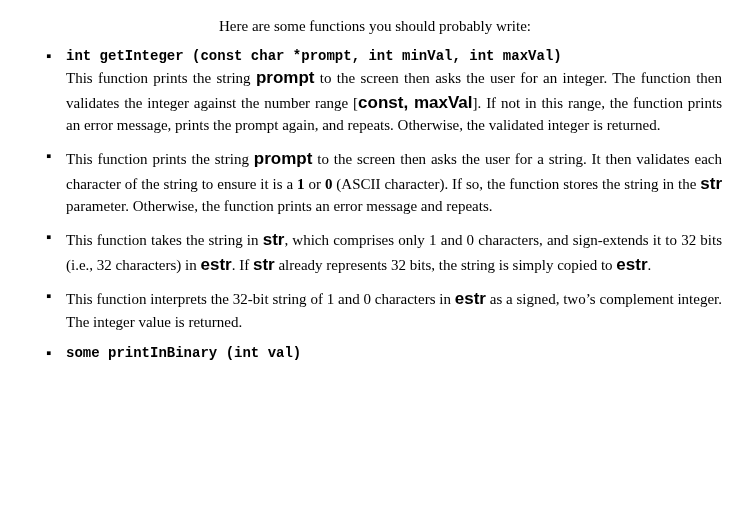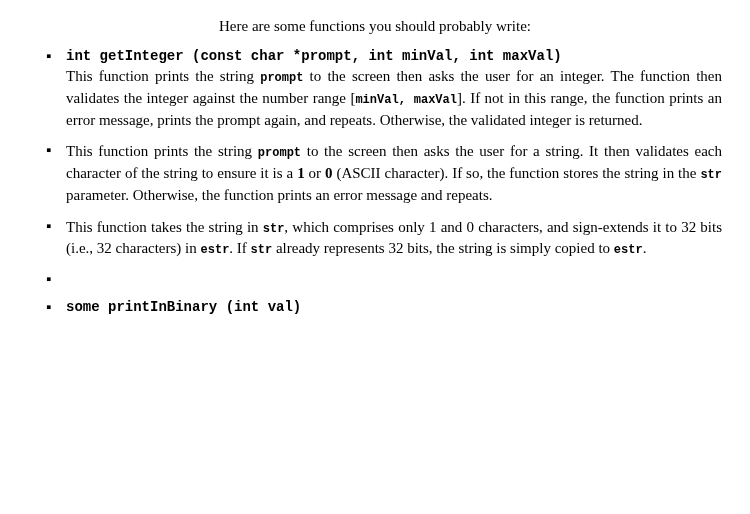--- a/index.html
+++ b/index.html
@@ -50,53 +50,54 @@
       font-weight: bold;
       font-size: 14px;
     }
     .func-desc {
       font-family: "Times New Roman", Times, serif;
       font-size: 15px;
       line-height: 1.45;
       text-align: justify;
     }
     .func-desc code {
-      font-family: Liberation Mono, monospace;
+      font-family: Liberation Sans, sans-serif;
       font-weight: bold;
-      font-size: 12px;
+      font-size: 17px;
     }
   </style>
 </head>
 <body>
 
 <p class="intro">Here are some functions you should probably write:</p>
 
 <ul class="func-list">
 <li>
       <span class="bullet">▪</span>
       <div class="func-block">
         <p class="func-signature"><code>int getInteger (const char *prompt, int minVal, int maxVal)</code></p>
-        <p class="func-desc">This function prints the string <code>prompt</code> to the screen then asks the user for an integer. The function then validates the integer against the number range [<code>minVal, maxVal</code>]. If not in this range, the function prints an error message, prints the prompt again, and repeats. Otherwise,  the validated integer is returned.</p>
+        <p class="func-desc">This function prints the string <code>prompt</code> to the screen then asks the user for an integer. The function then validates the integer against the number range [<code>const, maxVal</code>]. If not in this range, the function prints an error message, prints the prompt again, and repeats. Otherwise,  the validated integer is returned.</p>
       </div>
     </li>
     <li>
       <span class="bullet">▪</span>
       <div class="func-block">
         <p class="func-desc">This function prints the string <code>prompt</code> to the screen then asks the user for a string. It then validates each character of the string to ensure it is a <b>1</b> or <b>0</b> (ASCII character). If so, the function stores the string in the <code>str</code> parameter. Otherwise, the function prints an error message and repeats.</p>
       </div>
     </li>
     <li>
       <span class="bullet">▪</span>
       <div class="func-block">
         <p class="func-desc">This function takes the string in <code>str</code>, which comprises only 1 and 0 characters, and sign-extends it to 32 bits (i.e., 32 characters) in <code>estr</code>. If <code>str</code> already represents 32 bits, the string is simply copied to <code>estr</code>.</p>
       </div>
     </li>
     <li>
       <span class="bullet">▪</span>
       <div class="func-block">
+        <p class="func-desc">This function interprets the 32-bit string of 1 and 0 characters in <code>estr</code> as a signed, two’s complement integer. The integer value is returned.</p>
       </div>
     </li>
     <li>
       <span class="bullet">▪</span>
       <div class="func-block">
         <p class="func-signature"><code>some printInBinary (int val)</code></p>
       </div>
     </li>
   </ul>
 

